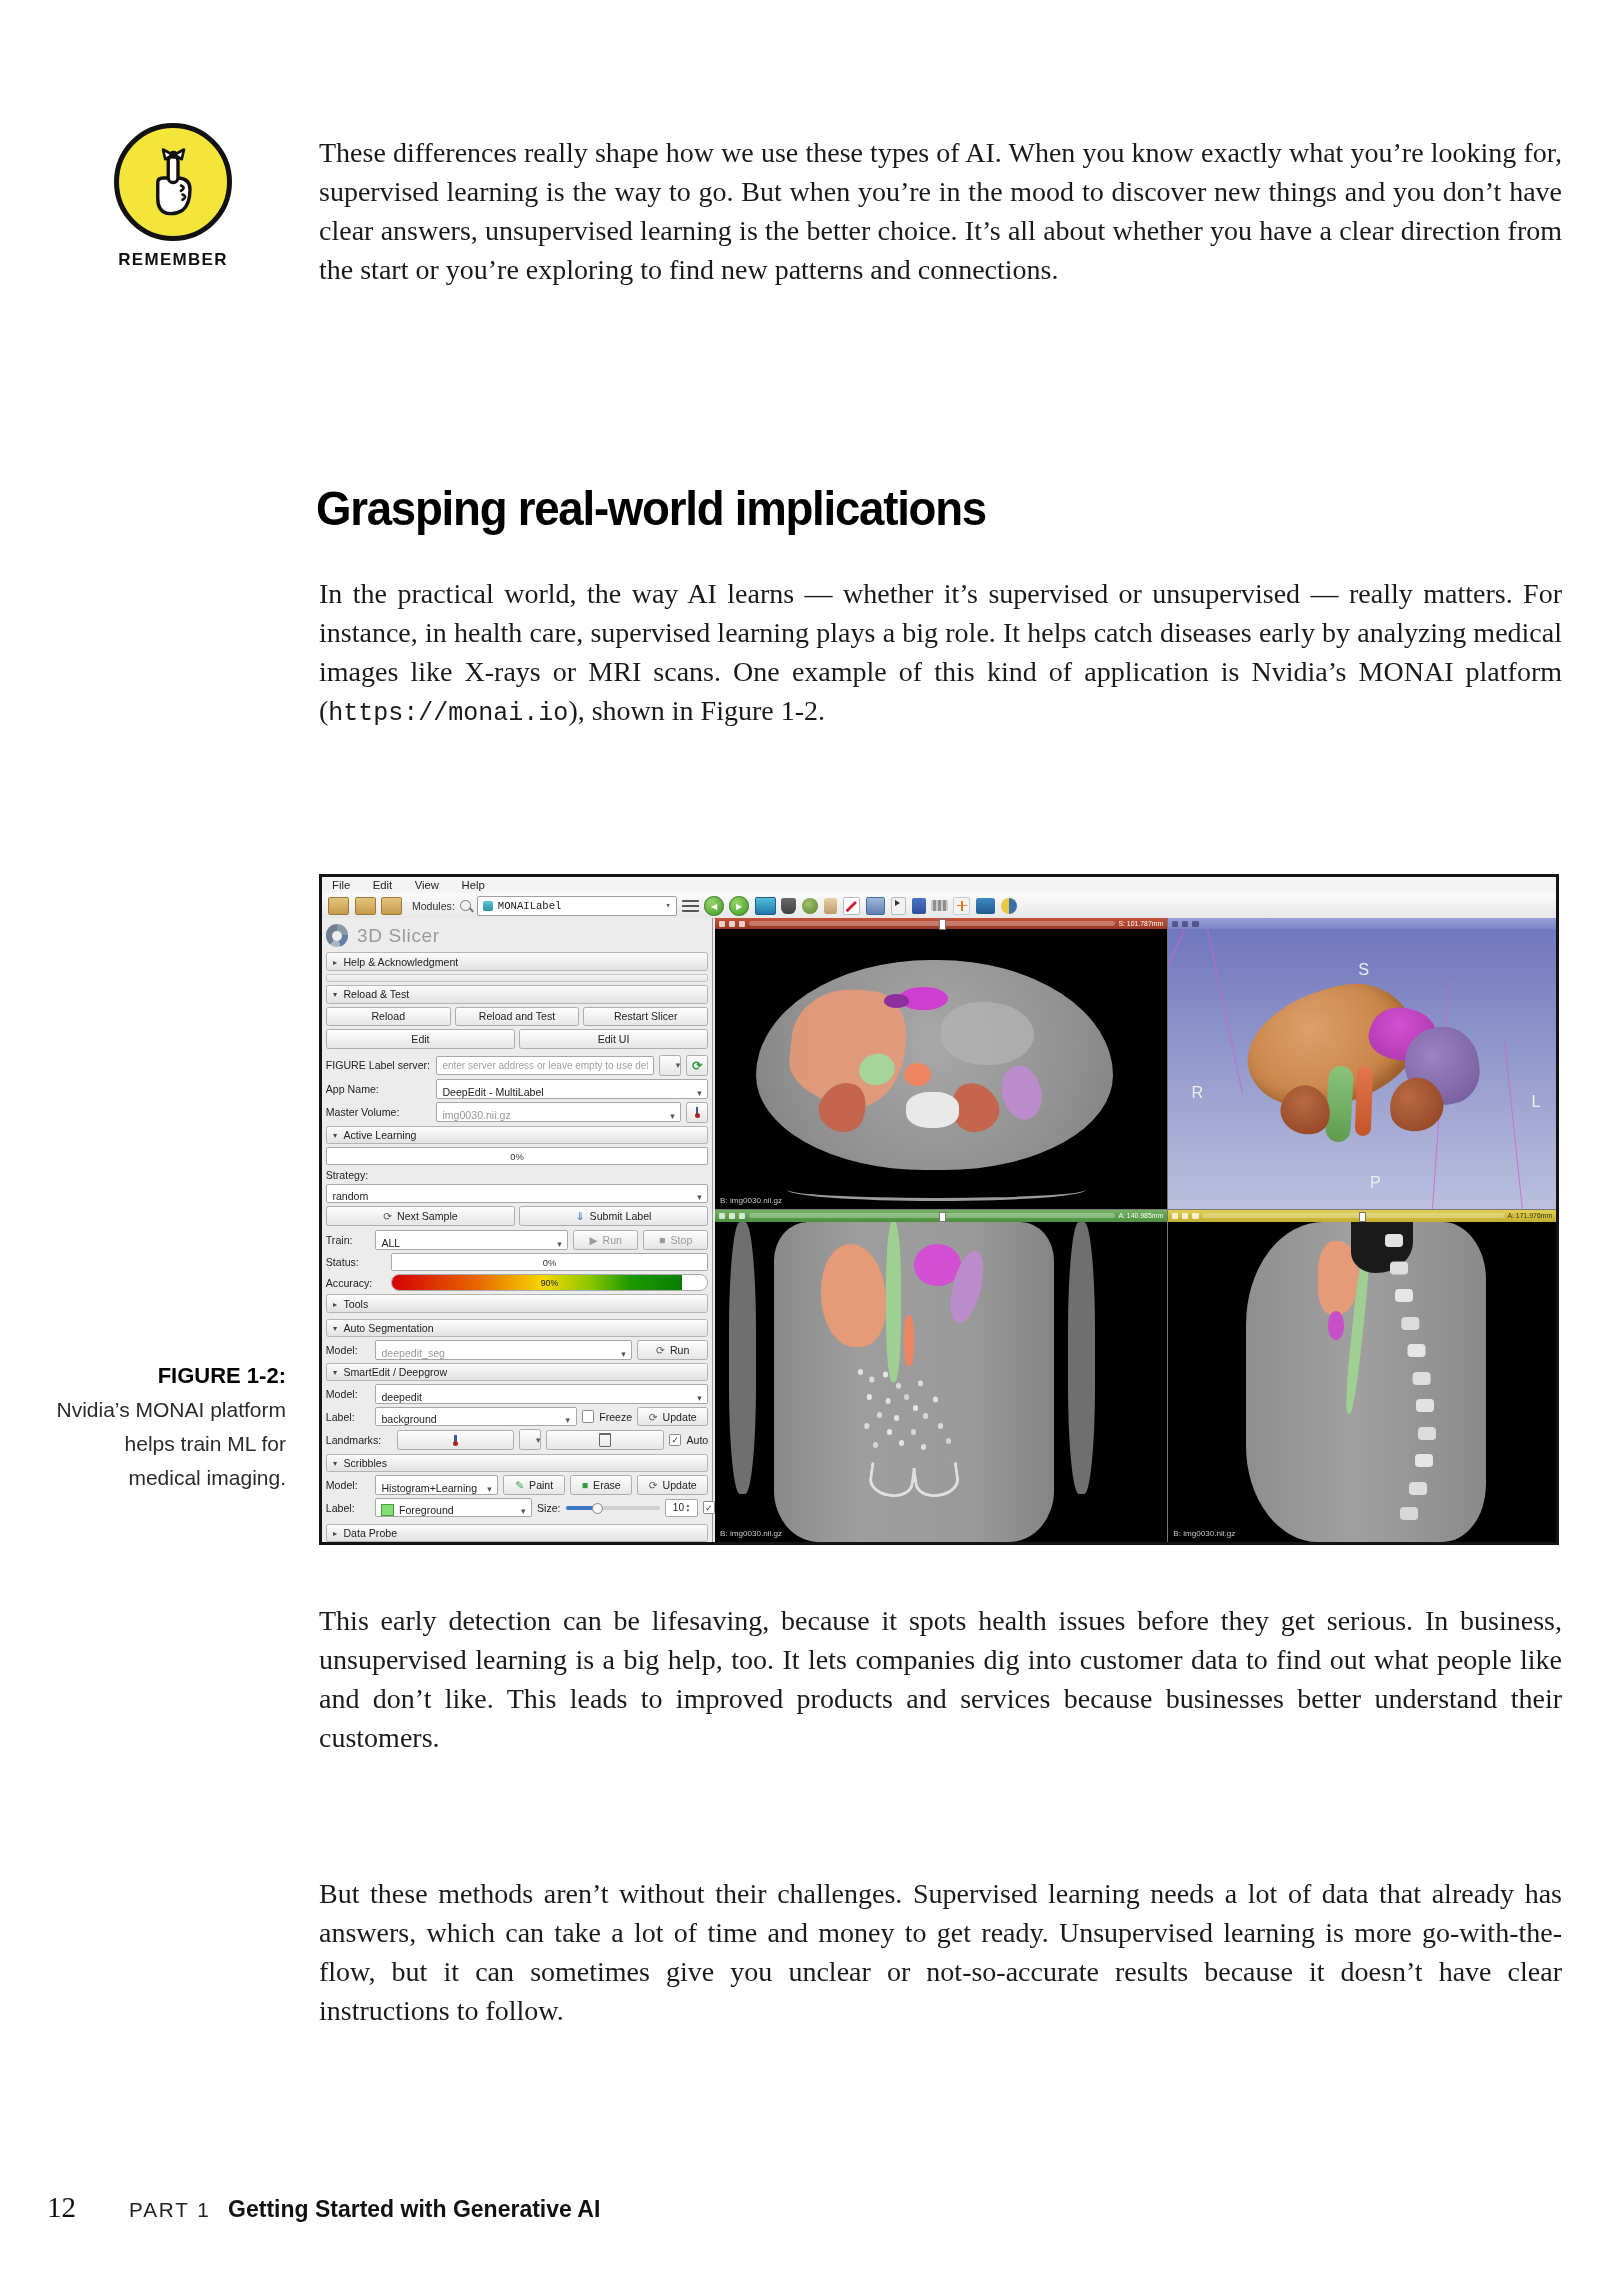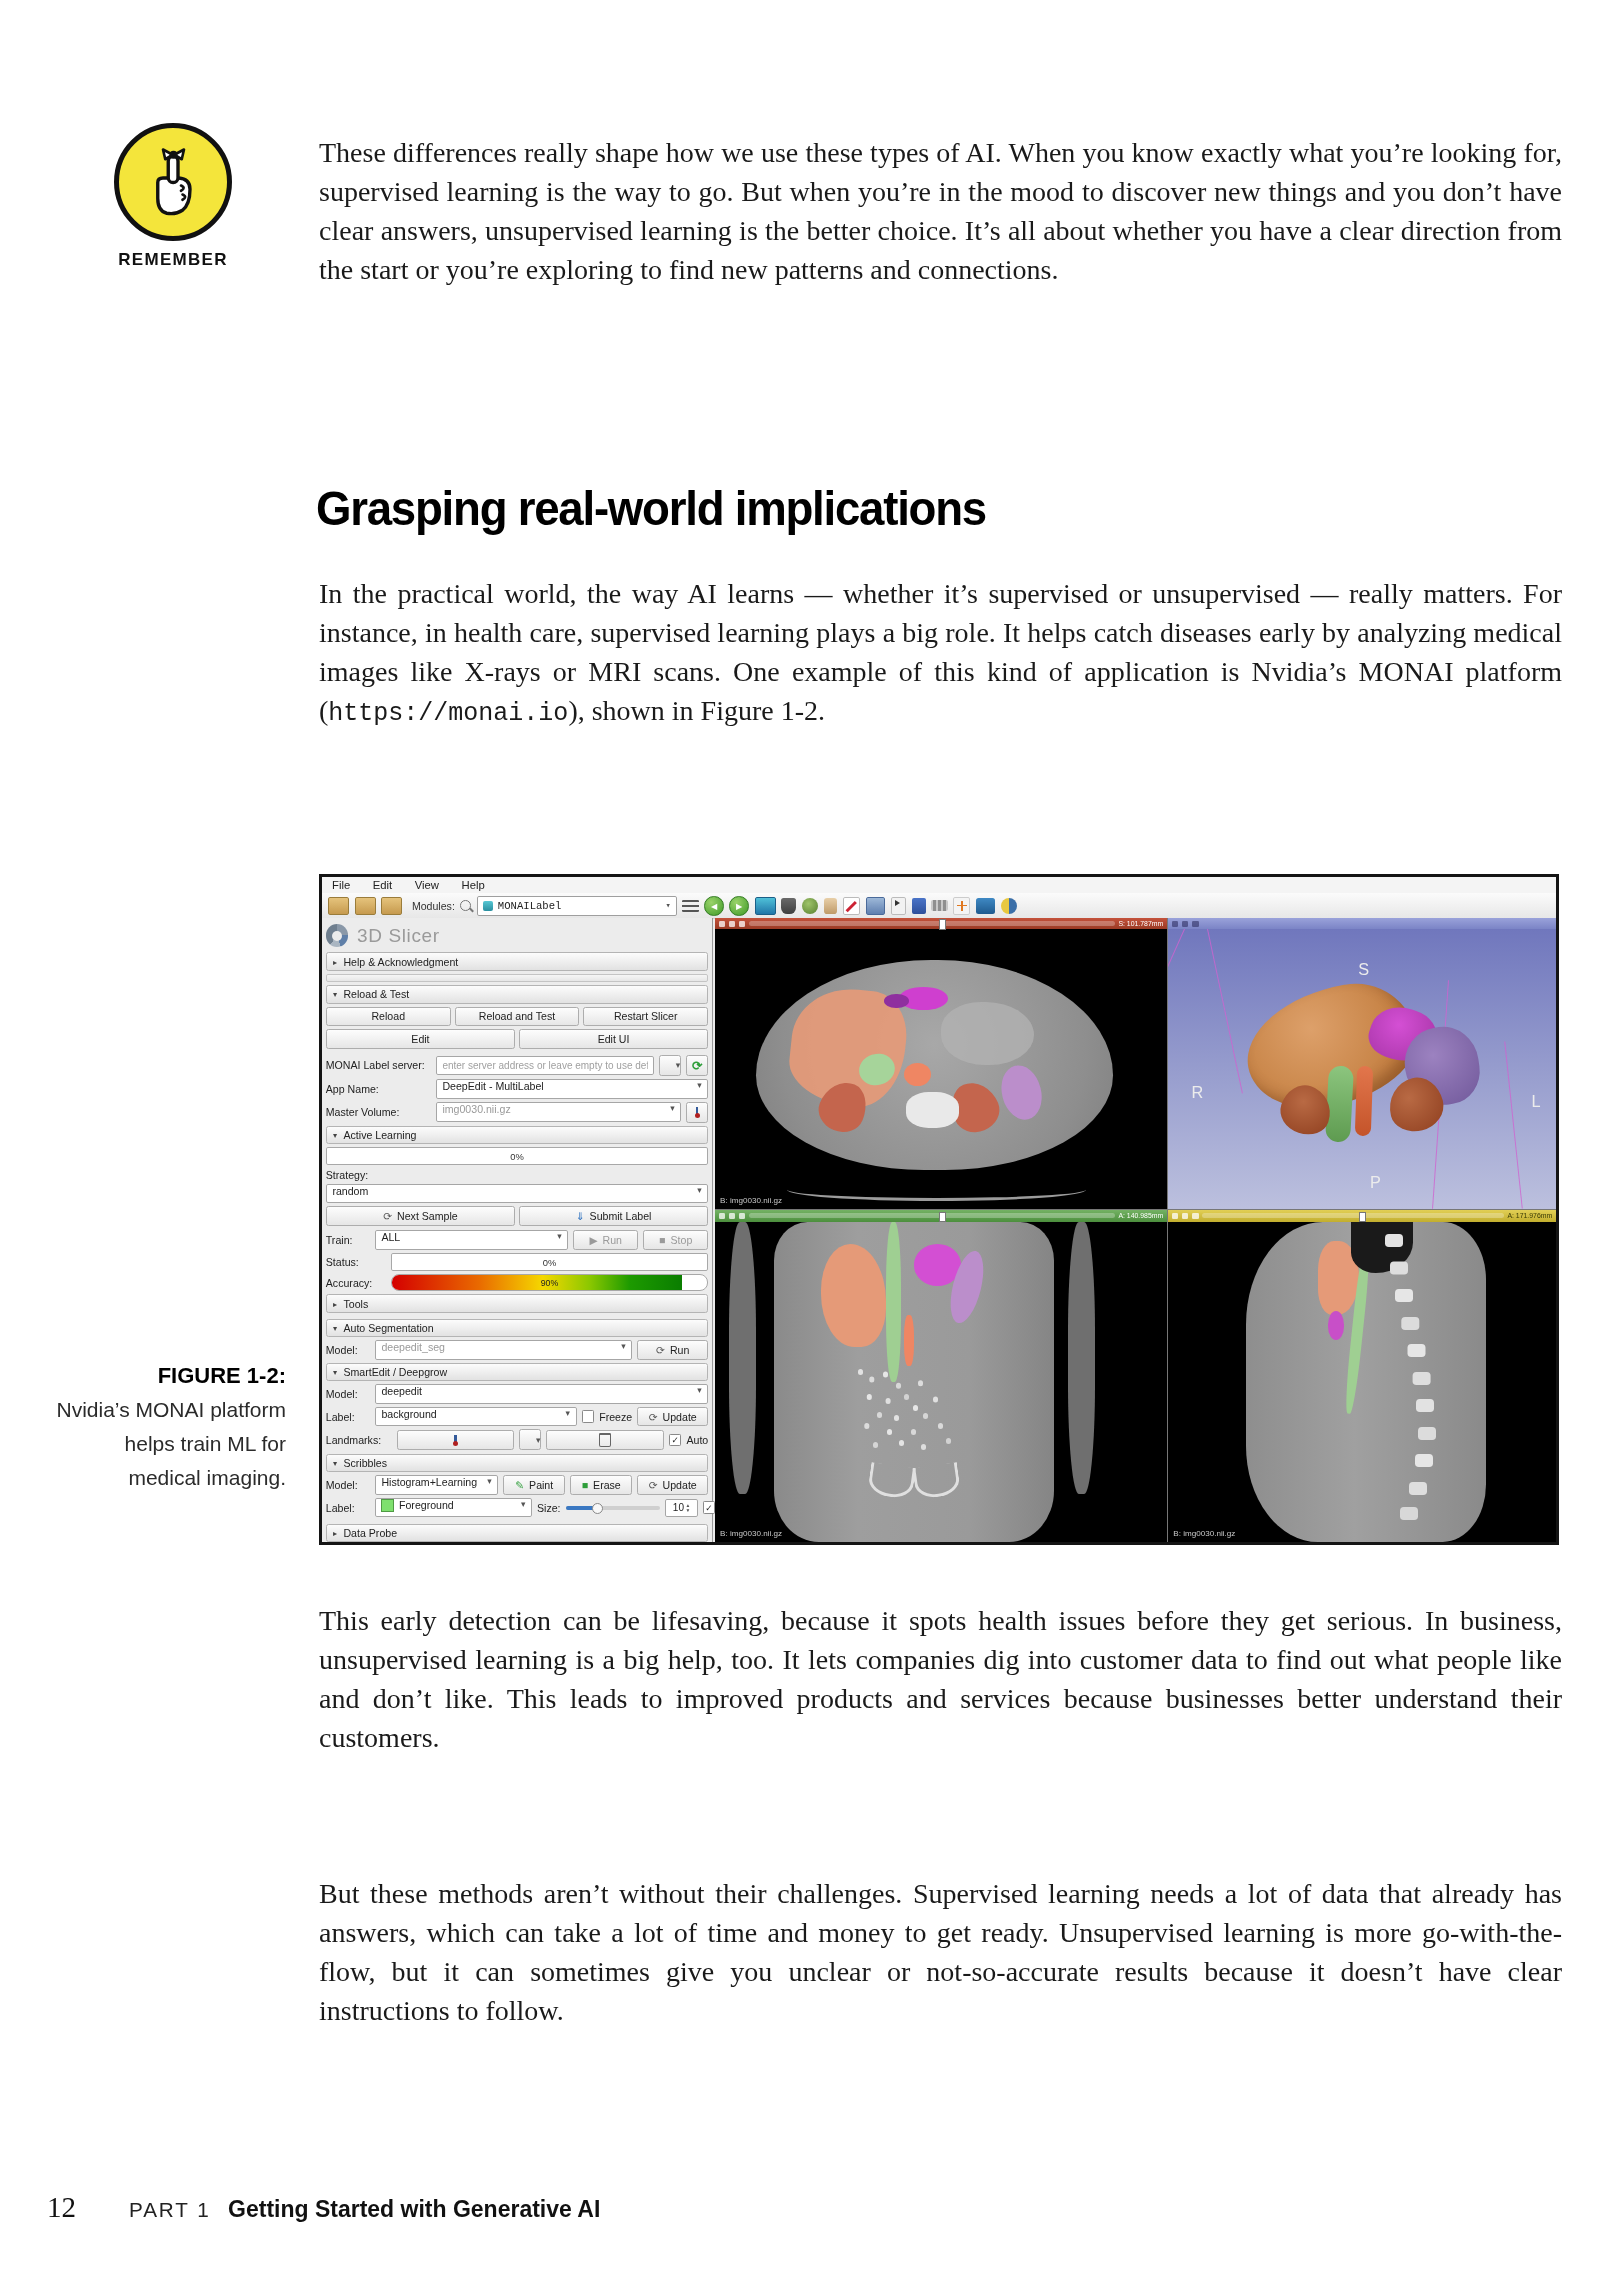--- a/index.html
+++ b/index.html
@@ -90,21 +90,21 @@
   .btn{flex:1;height:17.5px;background:linear-gradient(#fdfdfd,#e6e6e6);border:0.6px solid #adadad;
        border-radius:2.5px;display:flex;align-items:center;justify-content:center;gap:5px;
        font-size:10.6px;color:#222;}
   .btn .g-green{color:#2e9e3a;}
   .btn .g-blue{color:#2a6fbf;}
   .btn .g-gray{color:#555;}
   .btn.disabled{color:#9a9a9a;}
   .row{display:flex;align-items:center;gap:5px;flex:none;}
   .lbl{width:105px;flex:none;color:#222;}
   .combo{flex:1;height:17.5px;background:#fff;border:0.6px solid #a6a6a6;border-radius:1.9px;
-         display:flex;align-items:flex-start;gap:5px;padding:0 5.6px;color:#222;min-width:0;}
+         display:flex;align-items:flex-end;gap:5px;padding:0 5.6px;color:#222;min-width:0;}
   .combo .val{white-space:nowrap;overflow:hidden;}
   .combo .dim{color:#9a9a9a;}
   .sq-btn{width:20px;height:19px;flex:none;background:linear-gradient(#fdfdfd,#e6e6e6);
           border:0.6px solid #adadad;border-radius:2.5px;display:flex;align-items:center;justify-content:center;}
   .sq-btn.green{color:#2e9e3a;font-size:12.5px;font-weight:bold;}
   .pin-ic{width:8.8px;height:12.5px;position:relative;}
   .pin-ic::before{content:"";position:absolute;left:3.1px;top:1.3px;width:2.5px;height:8.8px;background:#335a9a;}
   .pin-ic::after{content:"";position:absolute;left:1.9px;bottom:0;width:5px;height:5px;border-radius:50%;background:#b02020;}
   .trash-ic{width:10px;height:11.3px;border:1.3px solid #666;border-top:2.5px solid #666;border-radius:1.3px 1.3px 1.9px 1.9px;}
   .input{flex:1;height:17.5px;background:#fff;border:0.6px solid #a6a6a6;border-radius:1.9px;
@@ -316,21 +316,21 @@
             <span>Edit</span>
           </div>
         <div class="btn">
             <span>Edit UI</span>
           </div>
       </div>
 
       <div style="height:5px"></div>
 
       <div class="row">
-        <span class="lbl">MONAI Label server:</span>
+        <span class="lbl">FIGURE Label server:</span>
         <input class="input" placeholder="enter server address or leave empty to use default" style="">
         <div class="sq-btn">
             <span class="combo-caret">▾</span>
           </div>
         <div class="sq-btn green">
             <span>⟳</span>
           </div>
       </div>
 
       <div class="row">

